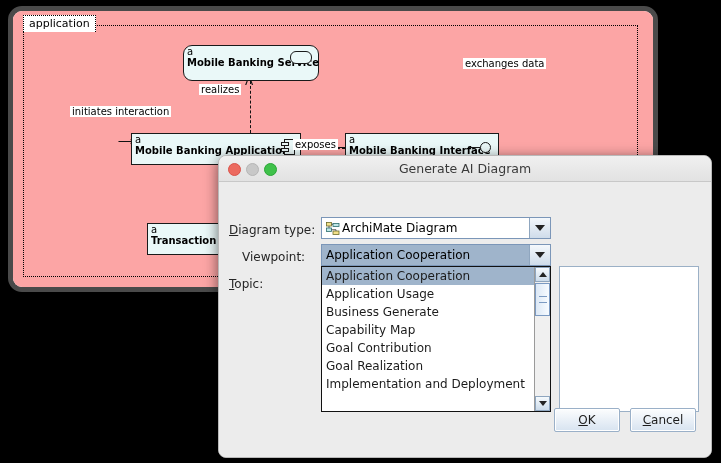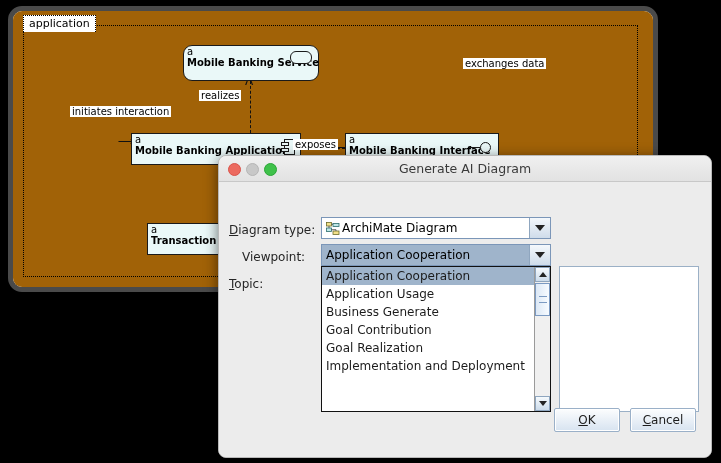--- a/index.html
+++ b/index.html
@@ -7,21 +7,21 @@
     width:721px;height:463px;background:#000;overflow:hidden;
     font-family:"DejaVu Sans","Liberation Sans",sans-serif;
     position:relative;
   }
   
   #editor-window{
     position:absolute;left:8px;top:6px;width:650px;height:286px;
     background:#fff;border:5px solid #4a4a4a;border-radius:14px;
     box-sizing:border-box;overflow:hidden;
   }
-  #canvas{position:absolute;inset:0;background:#a16207;}
+  #canvas{position:absolute;inset:0;background:#fca5a5;}
   
   #app-group{
     position:absolute;left:10px;top:14px;width:615px;height:252px;
     border:1px dotted #000;box-sizing:border-box;
   }
   #app-group-tab{
     position:absolute;left:10px;top:4px;height:16px;padding:0 5px;
     border:1px dotted #000;border-bottom:none;background:#fff;
     font-size:11px;line-height:15px;color:#000;white-space:nowrap;z-index:3;
   }
@@ -42,21 +42,21 @@
   #comp-icon .ct2{top:9px;}
   #el-interface{left:332px;top:122px;width:154px;height:32px;}
   #iface-icon{position:absolute;right:7px;top:8px;width:22px;height:10px;}
   #iface-icon .bar{position:absolute;left:0;top:4.5px;width:12px;height:1.4px;background:#1a1a1a;}
   #iface-icon .circ{position:absolute;left:11px;top:0;width:9px;height:9px;border:1.4px solid #1a1a1a;border-radius:50%;background:#eaf8f8;}
   #el-data{left:134px;top:212px;width:136px;height:32px;}
   #path-initiates{left:63px;top:59px;width:105px;height:73px;border-right-style:none;border-radius:7px 0 0 7px;}
   #path-exchanges{left:443px;top:59px;width:100px;height:73px;border-left-style:none;border-radius:0 7px 7px 0;}
   #lbl-initiates{position:absolute;left:57px;top:47px;font-size:10px;white-space:nowrap;background:#fff;padding:0 2px;margin-top:48px;}
   #lbl-exchanges{position:absolute;left:450px;top:47px;font-size:10px;white-space:nowrap;background:#fff;padding:0 2px;}
-  #lbl-realizes{position:absolute;left:186px;top:79px;font-size:10px;white-space:nowrap;background:#fff;padding:0 2px;}
+  #lbl-realizes{position:absolute;left:186px;top:73px;font-size:10px;white-space:nowrap;background:#fff;padding:0 2px;}
   #lbl-exposes{position:absolute;left:280px;top:128px;font-size:10px;white-space:nowrap;background:#fff;padding:0 2px;z-index:4;}
   #path-realizes{position:absolute;left:237px;top:70px;width:0;height:52px;border-left:1.2px dashed #111;}
   #path-exposes{position:absolute;left:288px;top:137px;width:44px;height:0;border-top:1.2px dashed #111;}
   .arrowhead{position:absolute;font-size:11px;line-height:1;color:#111;}
   
   #dialog{
     position:absolute;left:218px;top:155px;width:494px;height:303px;
     background:#ececec;border-radius:8px;overflow:hidden;
     box-shadow:0 3px 14px rgba(0,0,0,.55);
     border:1px solid #b9b9b9;box-sizing:border-box;
@@ -241,20 +241,21 @@
         </span>
     </div>
 
     <div id="topic-area"></div>
 
     <div id="dropdown">
       <div id="dropdown-items">
           <div class="dd-item selected">Application Cooperation</div>
           <div class="dd-item">Application Usage</div>
           <div class="dd-item">Business Generate</div>
+          <div class="dd-item">Capability Map</div>
           <div class="dd-item">Goal Contribution</div>
           <div class="dd-item">Goal Realization</div>
           <div class="dd-item">Implementation and Deployment</div>
         </div>
       <div id="dd-scrollbar">
         <span class="sb-btn" id="sb-up">
             <i></i>
           </span>
         <span id="sb-thumb">
             <span></span>

